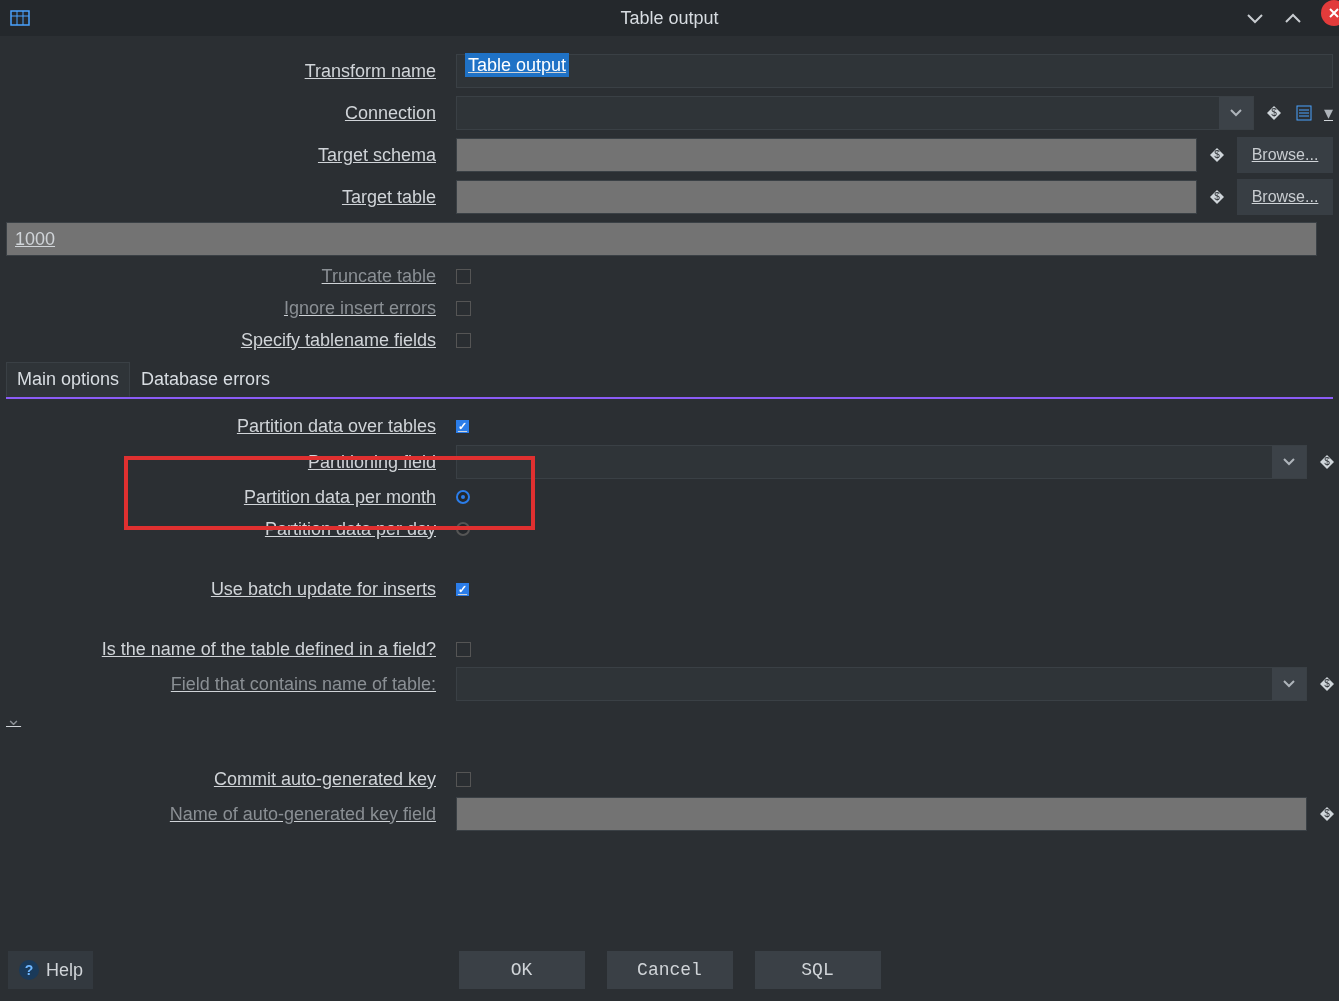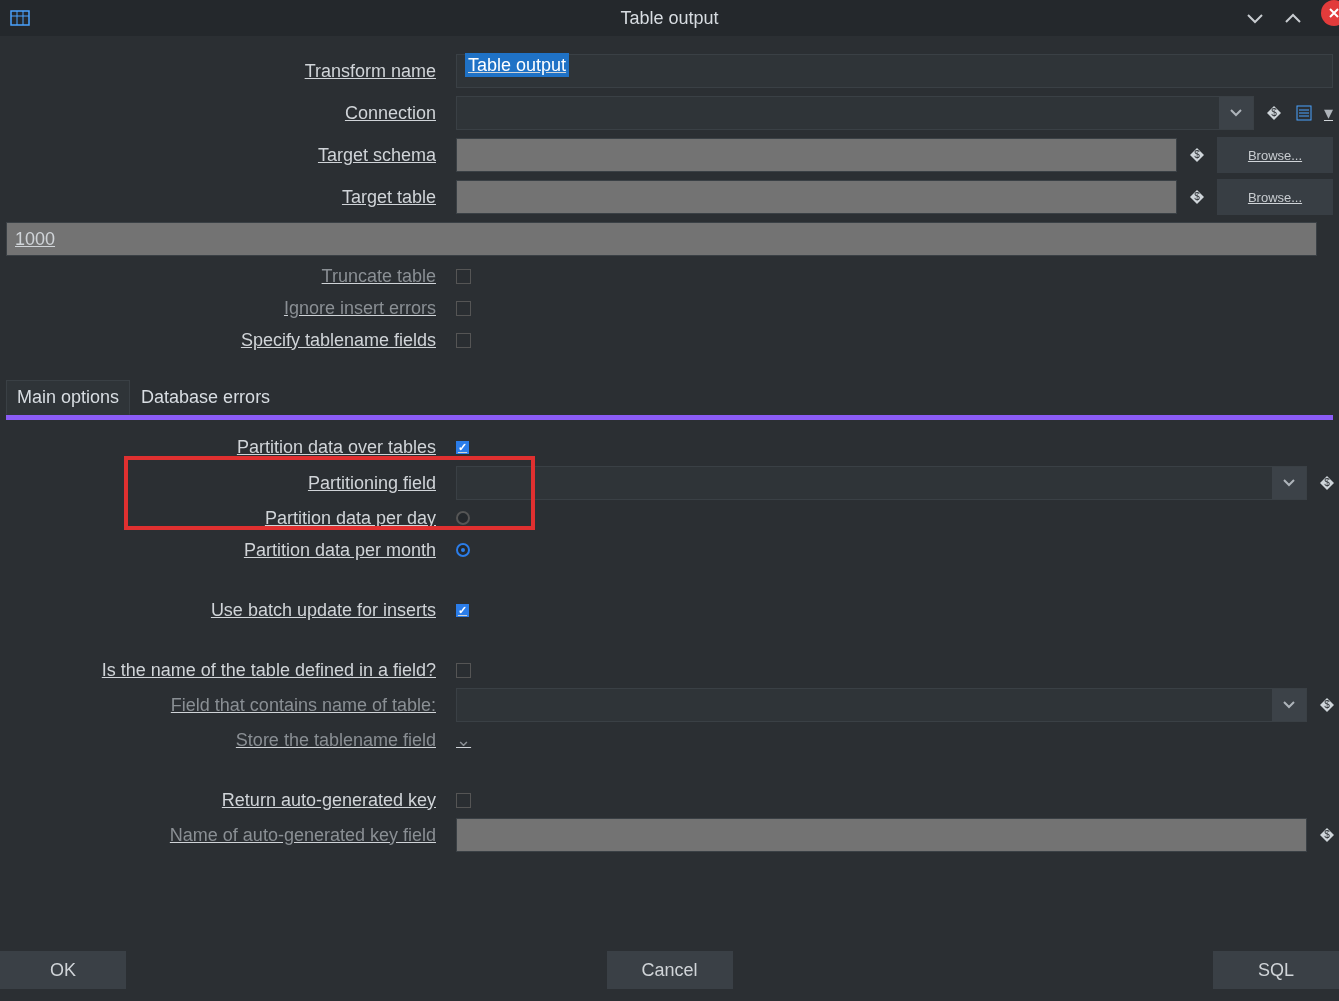--- a/index.html
+++ b/index.html
@@ -77,25 +77,25 @@
 .text-input.sel .seltext {
   background: #1f72c6;
   color: #fff;
   padding: 2px 3px;
 }
 .ico-dollar, .ico-list {
   display:inline-flex; align-items:center; justify-content:center;
   width:20px; height:20px;
 }
 .browse-btn {
-  width: 116px; height: 36px;
+  width: 96px; height: 36px;
   background: #383e44;
   color: #c8ccd0;
   display:flex; align-items:center; justify-content:center;
-  font-size: 13px;
+  font-size: 16px;
   cursor:pointer;
 }
 .checkbox {
   width: 15px; height: 15px;
   border: 1px solid #555;
   background: #2a2e32;
   display:inline-flex; align-items:center; justify-content:center;
 }
 .checkbox.checked {
   background: #2b7de9;
@@ -110,22 +110,22 @@
   background: #24282c;
   position: relative;
 }
 .radio.checked { border-color:#2b7de9; }
 .radio.checked::after {
   content:""; position:absolute; inset:3px;
   border-radius:50%; background:#2b7de9;
 }
 .tabs {
   display:flex;
-  margin-top: 24px;
-  border-bottom: 5px solid #8b5cf6;
+  margin-top: 6px;
+  border-bottom: 2px solid #8b5cf6;
 }
 .tab {
   padding: 6px 10px;
   color:#d8dde2;
   cursor:pointer;
   border: 1px solid transparent;
 }
 .tab.active {
   background:#2f3438;
   border:1px solid #3a4045;
@@ -144,22 +144,23 @@
   display:flex; align-items:center; gap:6px;
   margin-left:8px;
   padding: 8px 10px;
   background:#33393f;
   color:#d0d4d8;
   cursor:pointer;
 }
 .help-icon circle { fill:#1a3a5a; }
 .footer-center {
   position:absolute; left:0; right:0;
-  display:flex; justify-content:space-between; 
+  display:flex; justify-content:center; gap:22px;
   pointer-events:none;
+  font-family:Liberation Mono, monospace;
 }
 .btn {
   width: 126px; height: 38px;
   background: #3a4046;
   color:#d0d4d8;
   display:flex; align-items:center; justify-content:center;
   font-size:18px;
   pointer-events:auto;
   cursor:pointer;
 }
@@ -301,26 +302,26 @@
           </div>
       </div>
       <span class="ico-dollar" style="margin-right:-4px">
           <svg width="16" height="16">
             <polygon points="8,1 15,8 8,15 1,8" fill="#cfd5da"></polygon>
             <text x="8" y="11" text-anchor="middle" font-size="10" fill="#2b2f33">$</text>
           </svg>
         </span>
     </div>
     <div class="form-row" style="height:32px">
+      <div class="form-label">Partition data per month</div>
+      <span class="radio checked"></span>
+    </div>
+    <div class="form-row" style="height:32px">
       <div class="form-label">Partition data per day</div>
       <span class="radio"></span>
-    </div>
-    <div class="form-row" style="height:32px">
-      <div class="form-label">Partition data per month</div>
-      <span class="radio checked"></span>
     </div>
     <div class="sp"></div>
     <div class="form-row" style="height:32px">
       <div class="form-label">Use batch update for inserts</div>
       <span class="checkbox checked small"></span>
     </div>
     <div class="sp"></div>
     <div class="form-row" style="height:32px">
       <div class="form-label" style="width:440px">Is the name of the table defined in a field?</div>
       <span class="checkbox"></span>
@@ -335,26 +336,25 @@
           </div>
       </div>
       <span class="ico-dollar" style="margin-right:-4px">
           <svg width="16" height="16">
             <polygon points="8,1 15,8 8,15 1,8" fill="#cfd5da"></polygon>
             <text x="8" y="11" text-anchor="middle" font-size="10" fill="#2b2f33">$</text>
           </svg>
         </span>
     </div>
     <div class="form-row" style="height:32px">
-      <div class="form-label dim">Store the tablename field</div>
       <span style="color:#8a8f94">⌄</span>
     </div>
     <div class="sp"></div>
     <div class="form-row" style="height:32px">
-      <div class="form-label">Return auto-generated key</div>
+      <div class="form-label">Commit auto-generated key</div>
       <span class="checkbox"></span>
     </div>
     <div class="form-row" style="height:38px">
       <div class="form-label dim">Name of auto-generated key field</div>
       <input class="text-input" style="">
       <span class="ico-dollar" style="margin-right:-4px">
           <svg width="16" height="16">
             <polygon points="8,1 15,8 8,15 1,8" fill="#cfd5da"></polygon>
             <text x="8" y="11" text-anchor="middle" font-size="10" fill="#2b2f33">$</text>
           </svg>

